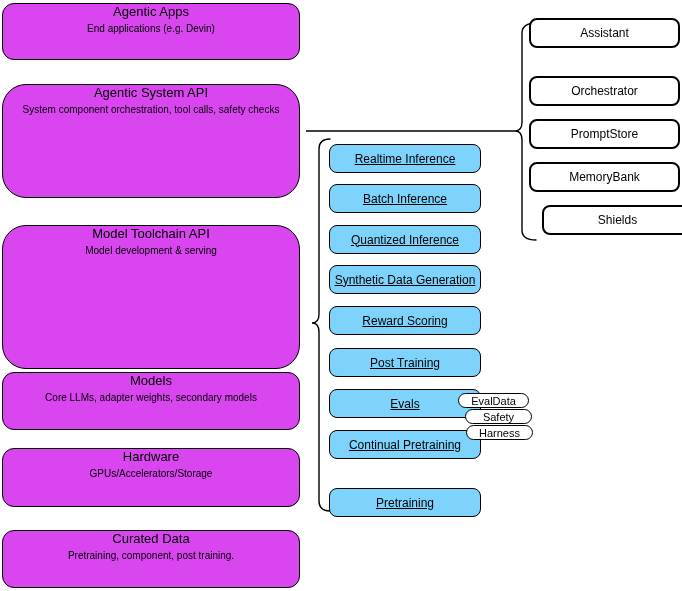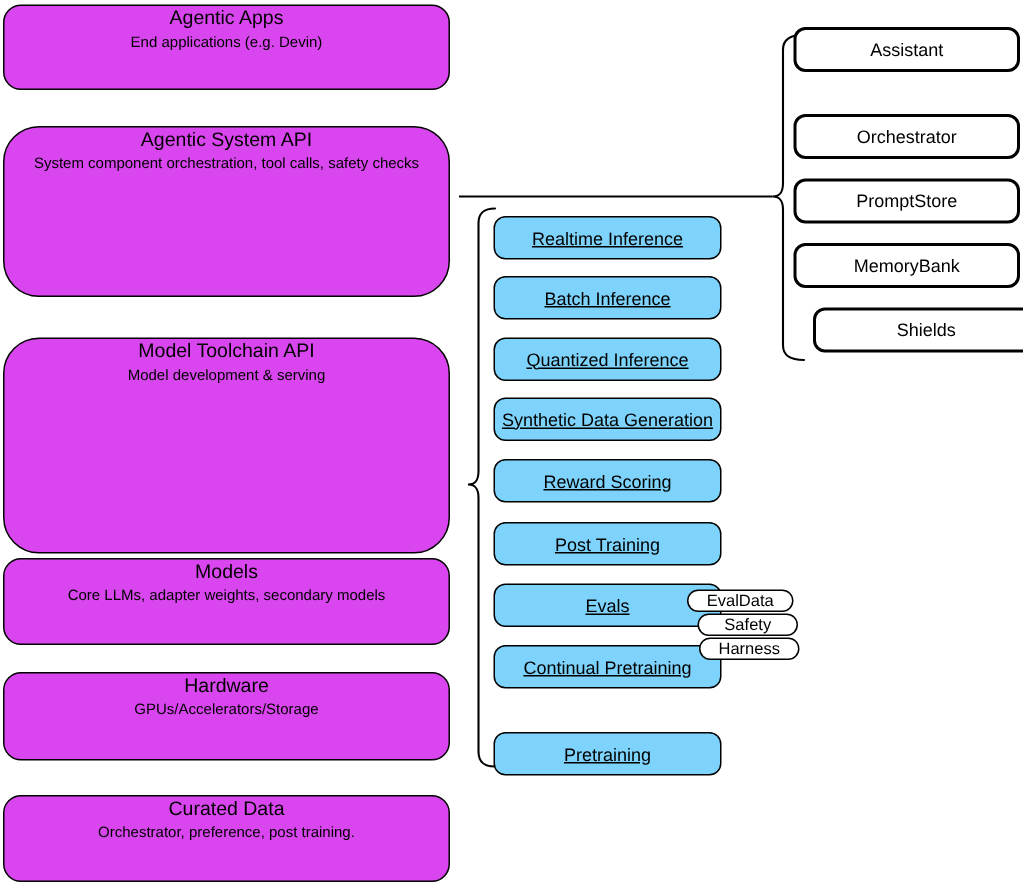--- a/index.html
+++ b/index.html
@@ -114,21 +114,21 @@
     <div class="lsub">Core LLMs, adapter weights, secondary models</div>
   </div>
 
   <div class="lbox" style="top:448px; height:59px; border-radius:12px;">
     <div class="ltitle">Hardware</div>
     <div class="lsub">GPUs/Accelerators/Storage</div>
   </div>
 
   <div class="lbox" style="top:530px; height:58px; border-radius:12px;">
     <div class="ltitle">Curated Data</div>
-    <div class="lsub">Orchestrator, preference, post training.</div>
+    <div class="lsub">Pretraining, component, post training.</div>
   </div>
 
   <div class="mbox" style="top:144px;">Realtime Inference</div>
   <div class="mbox" style="top:184px;">Batch Inference</div>
   <div class="mbox" style="top:225px;">Quantized Inference</div>
   <div class="mbox" style="top:265px;">Synthetic Data Generation</div>
   <div class="mbox" style="top:348px;">Post Training</div>
   <div class="mbox" style="top:306px;">Reward Scoring</div>
   <div class="mbox" style="top:389px;">Evals</div>
   <div class="mbox" style="top:430px;">Continual Pretraining</div>

